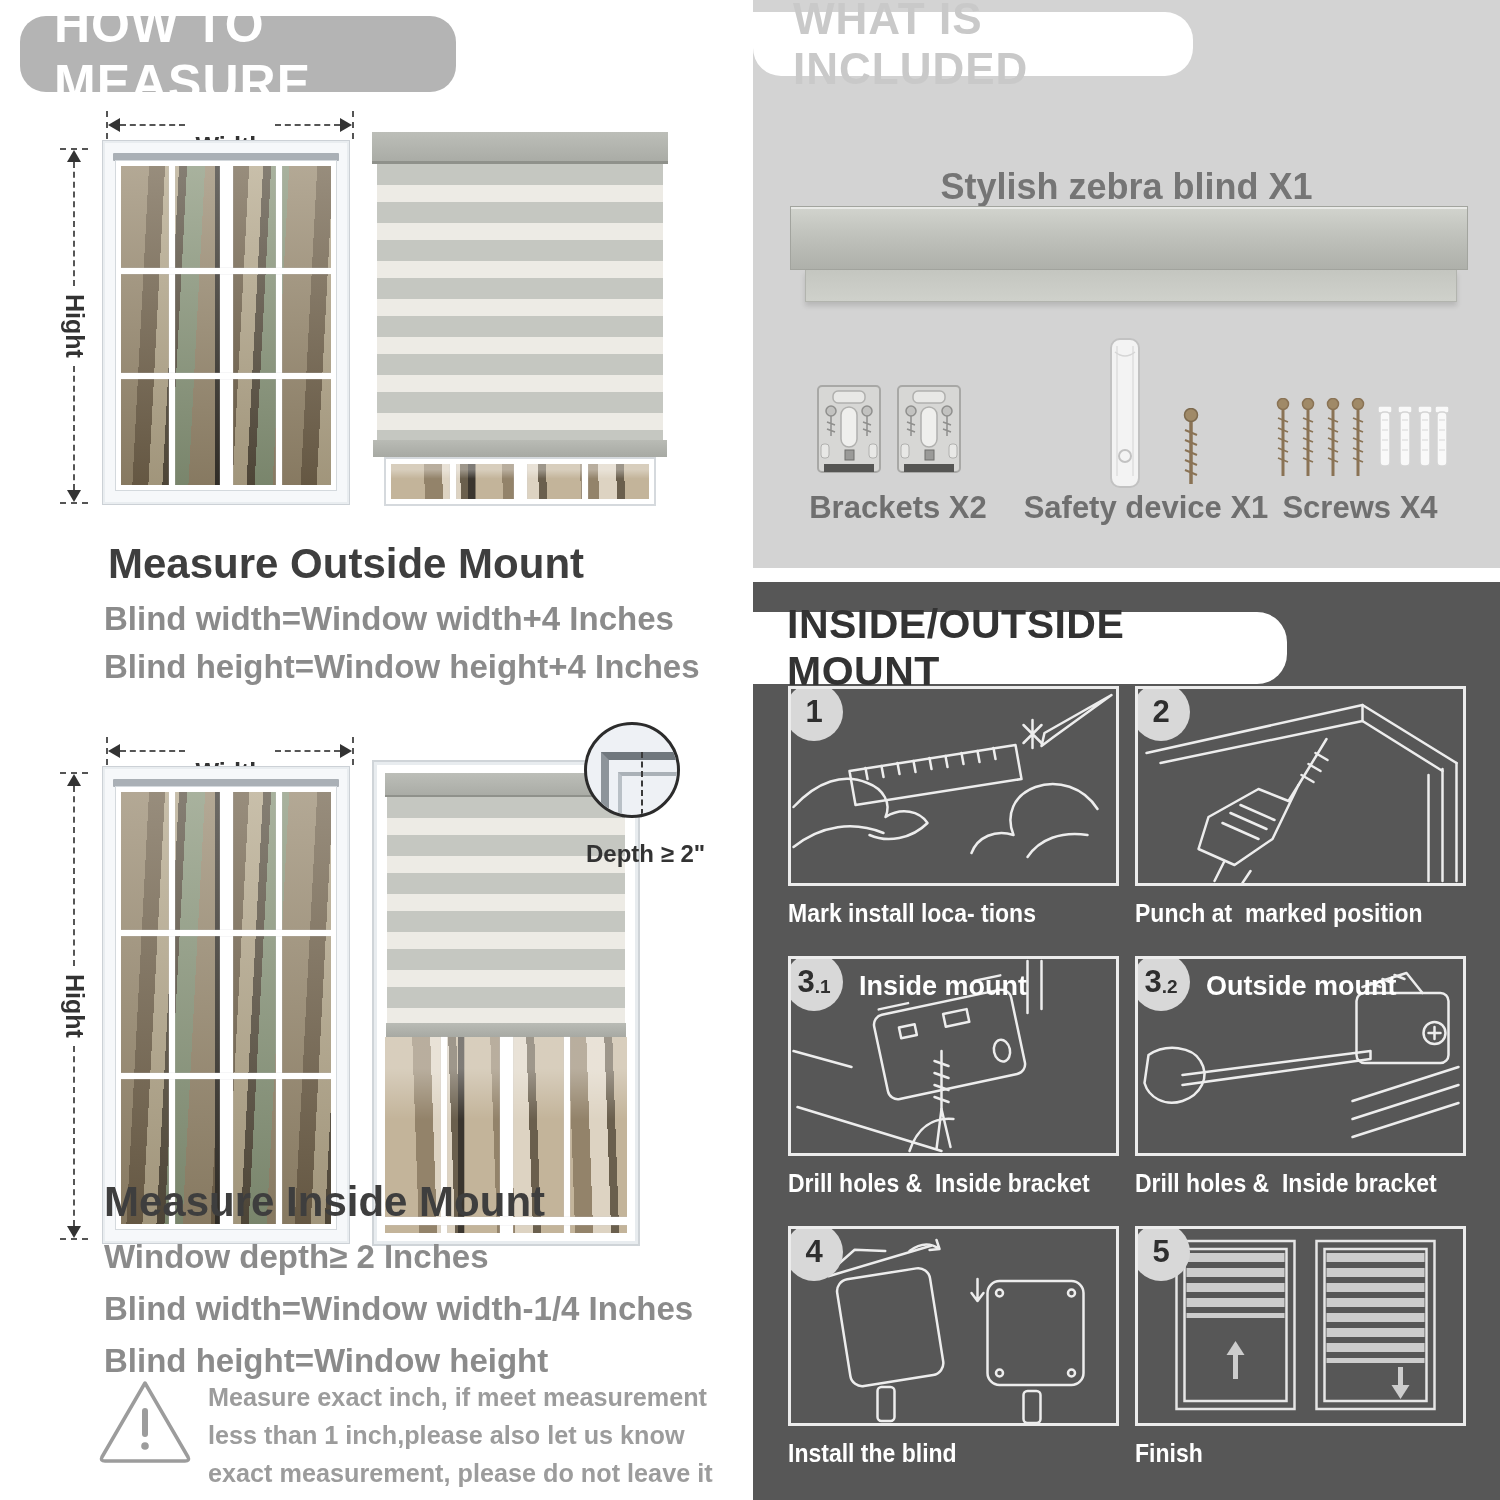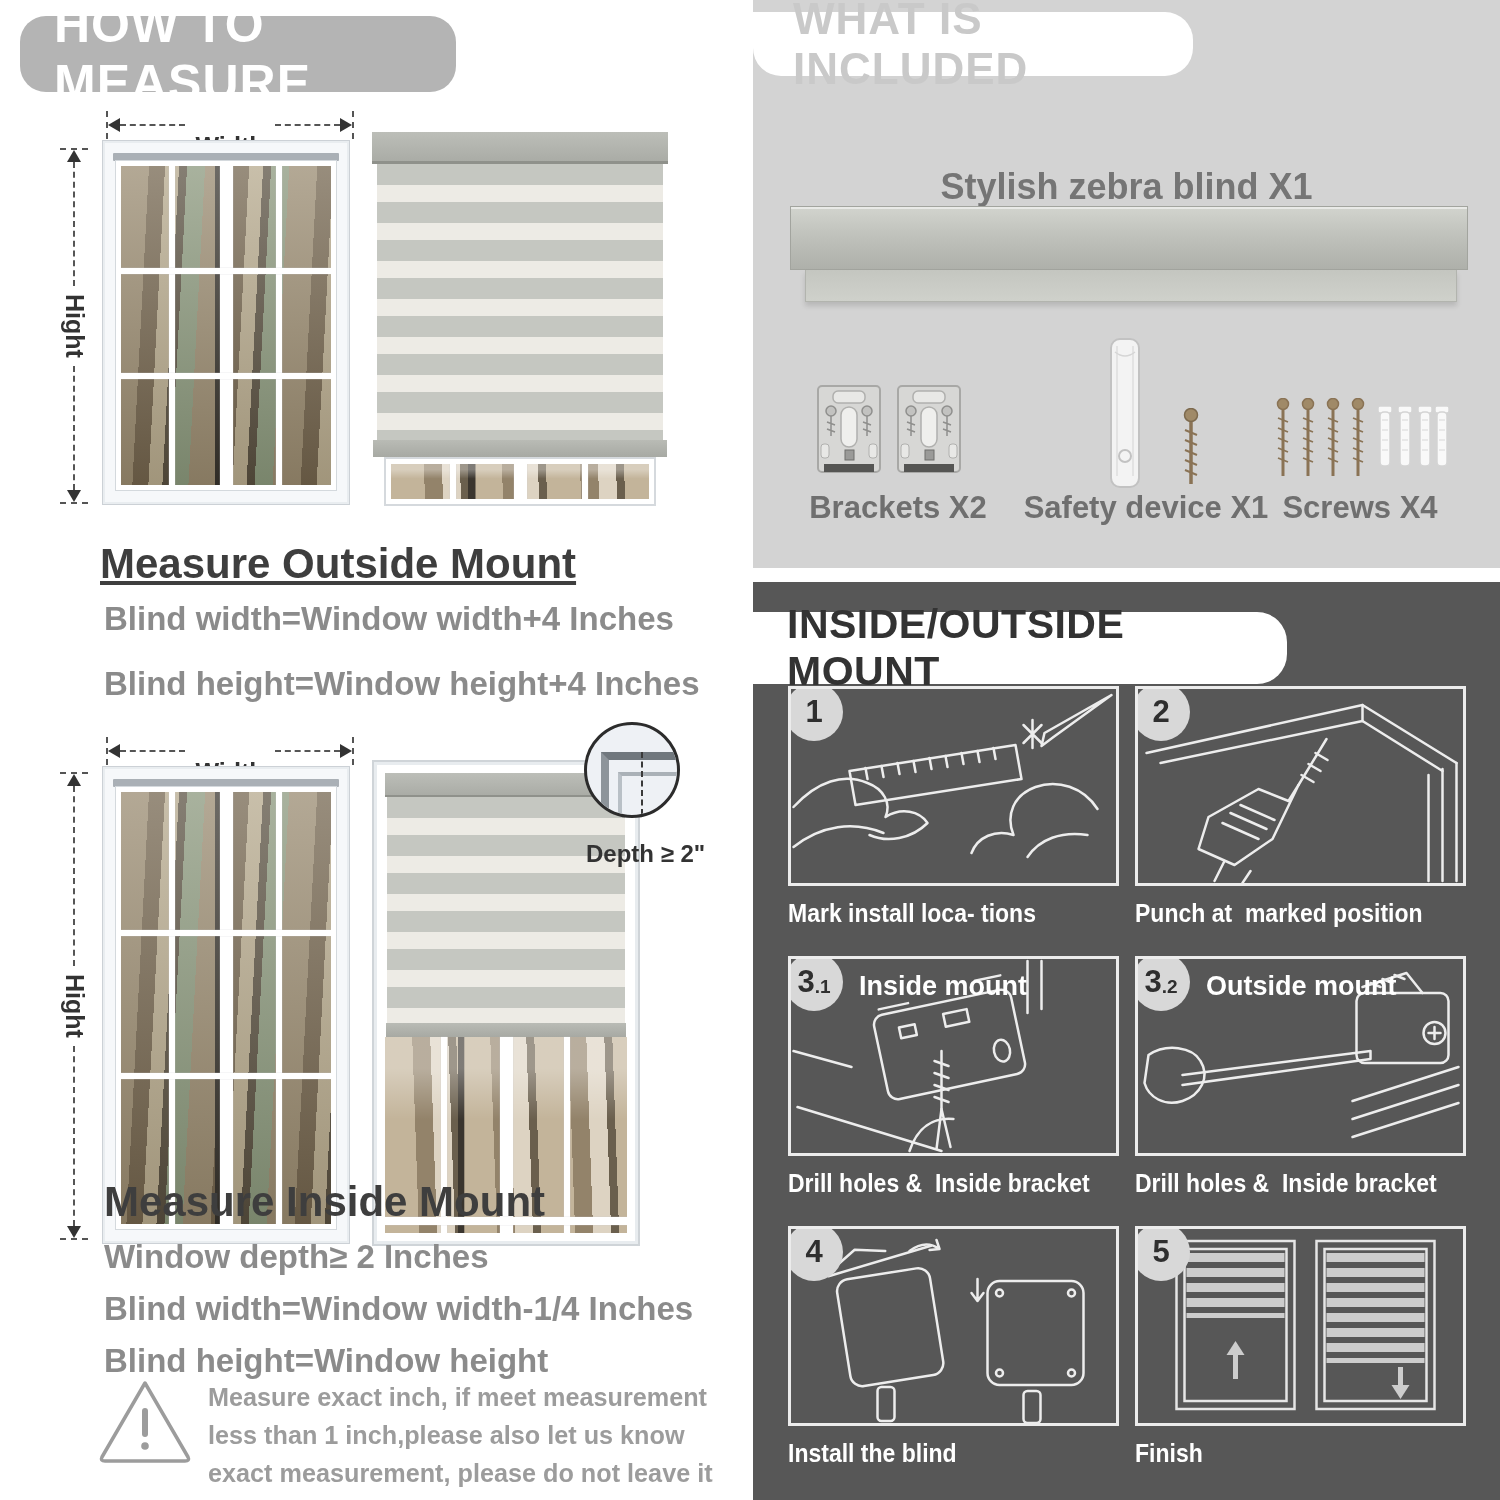--- a/index.html
+++ b/index.html
@@ -156,23 +156,23 @@
     <div class="fabric" style="top:32px; height:276px;"></div>
     <div class="btmrail" style="top:308px;"></div>
     <div class="mini-window" style="left:12px; top:325px; width:272px; height:49px;">
       <div class="mini-glass photo2">
         <div class="mull mv c"></div>
           <div class="mull mv q1"></div>
           <div class="mull mv q2"></div>
       </div>
     </div>
   </div>
-  <div class="sec-heading" style="left:100px; top:540px;text-decoration:underline;">Measure Outside Mount</div>
+  <div class="sec-heading" style="left:108px; top:540px;">Measure Outside Mount</div>
   <div class="sec-line" style="left:104px; top:600px;">Blind width=Window width+4 Inches</div>
-  <div class="sec-line" style="left:104px; top:665px;">Blind height=Window height+4 Inches</div>
+  <div class="sec-line" style="left:104px; top:648px;">Blind height=Window height+4 Inches</div>
 
   <div class="w-arrow" style="left:106px; top:736px; width:248px;">
     <span class="tickv"></span>
       <span class="ah l"></span>
       <span class="dash"></span>
       <span class="wlabel">Width</span>
       <span class="dash"></span>
       <span class="ah r"></span>
       <span class="tickv"></span>
   </div>

